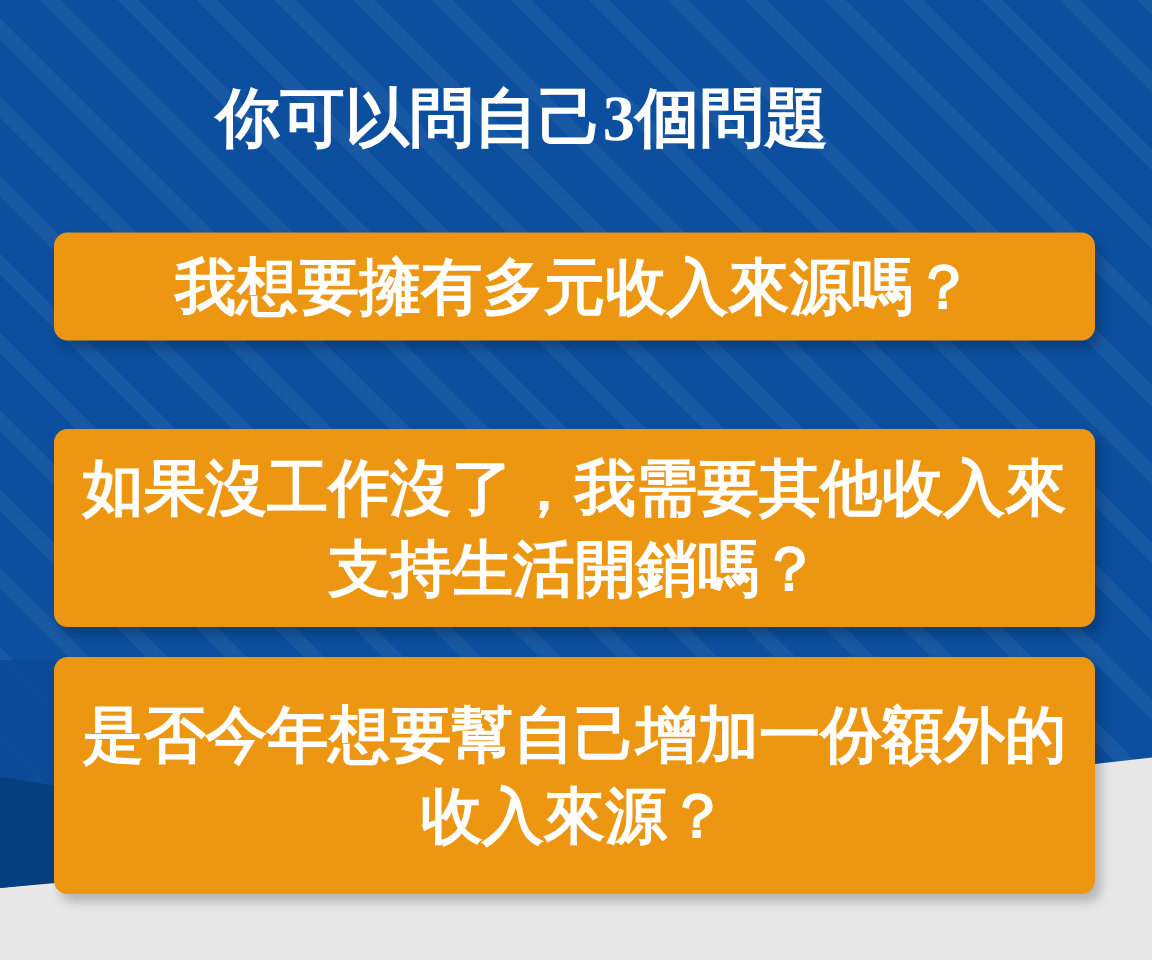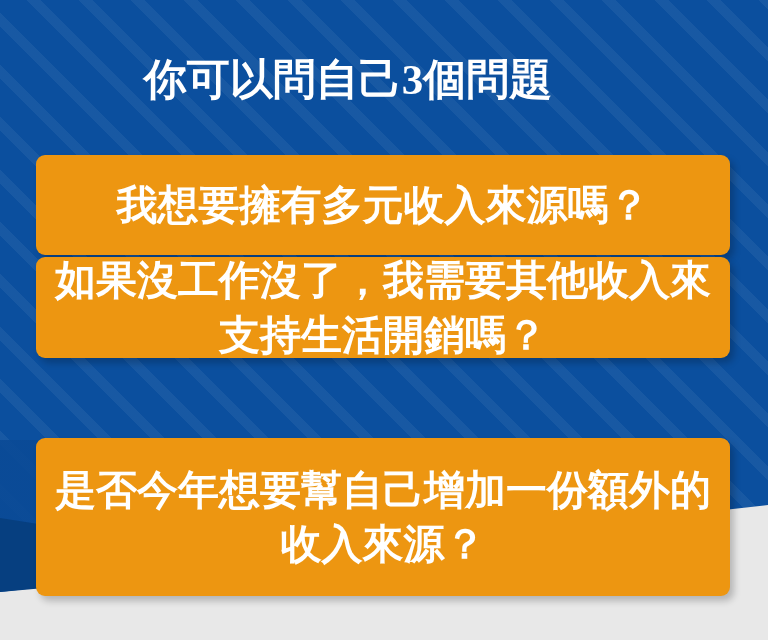--- a/index.html
+++ b/index.html
@@ -91,22 +91,22 @@
     font-weight: bold;
     font-size: 41px;
     line-height: 1.32;
     text-align: center;
     display: flex;
     align-items: center;
     justify-content: center;
     box-sizing: border-box;
     padding: 6px 14px;
   }
-  #card-1 { top: 155px; height: 100px; }
-  #card-2 { top: 257px; height: 101px; }
+  #card-1 { top: 155px; height: 72px; }
+  #card-2 { top: 286px; height: 132px; }
   #card-3 { top: 438px; height: 158px; }
 
   .card-text { display: block; width: 100%; }
 </style>
 </head>
 <body>
 
 <div id="poster">
 
   <div class="blue-panel"></div>

